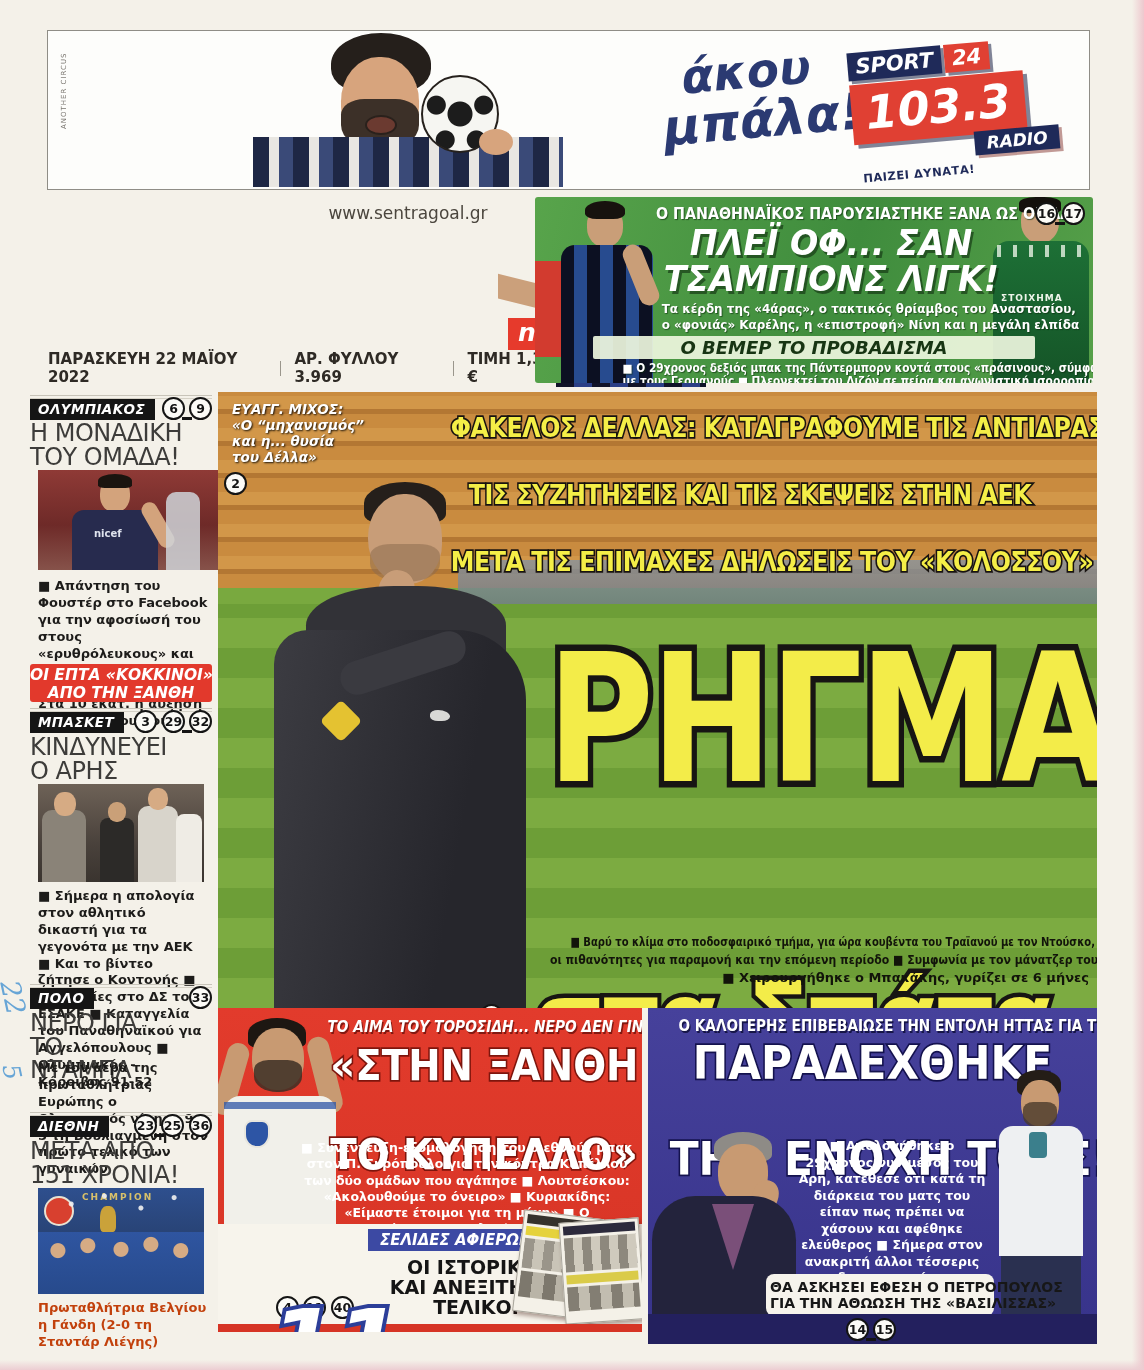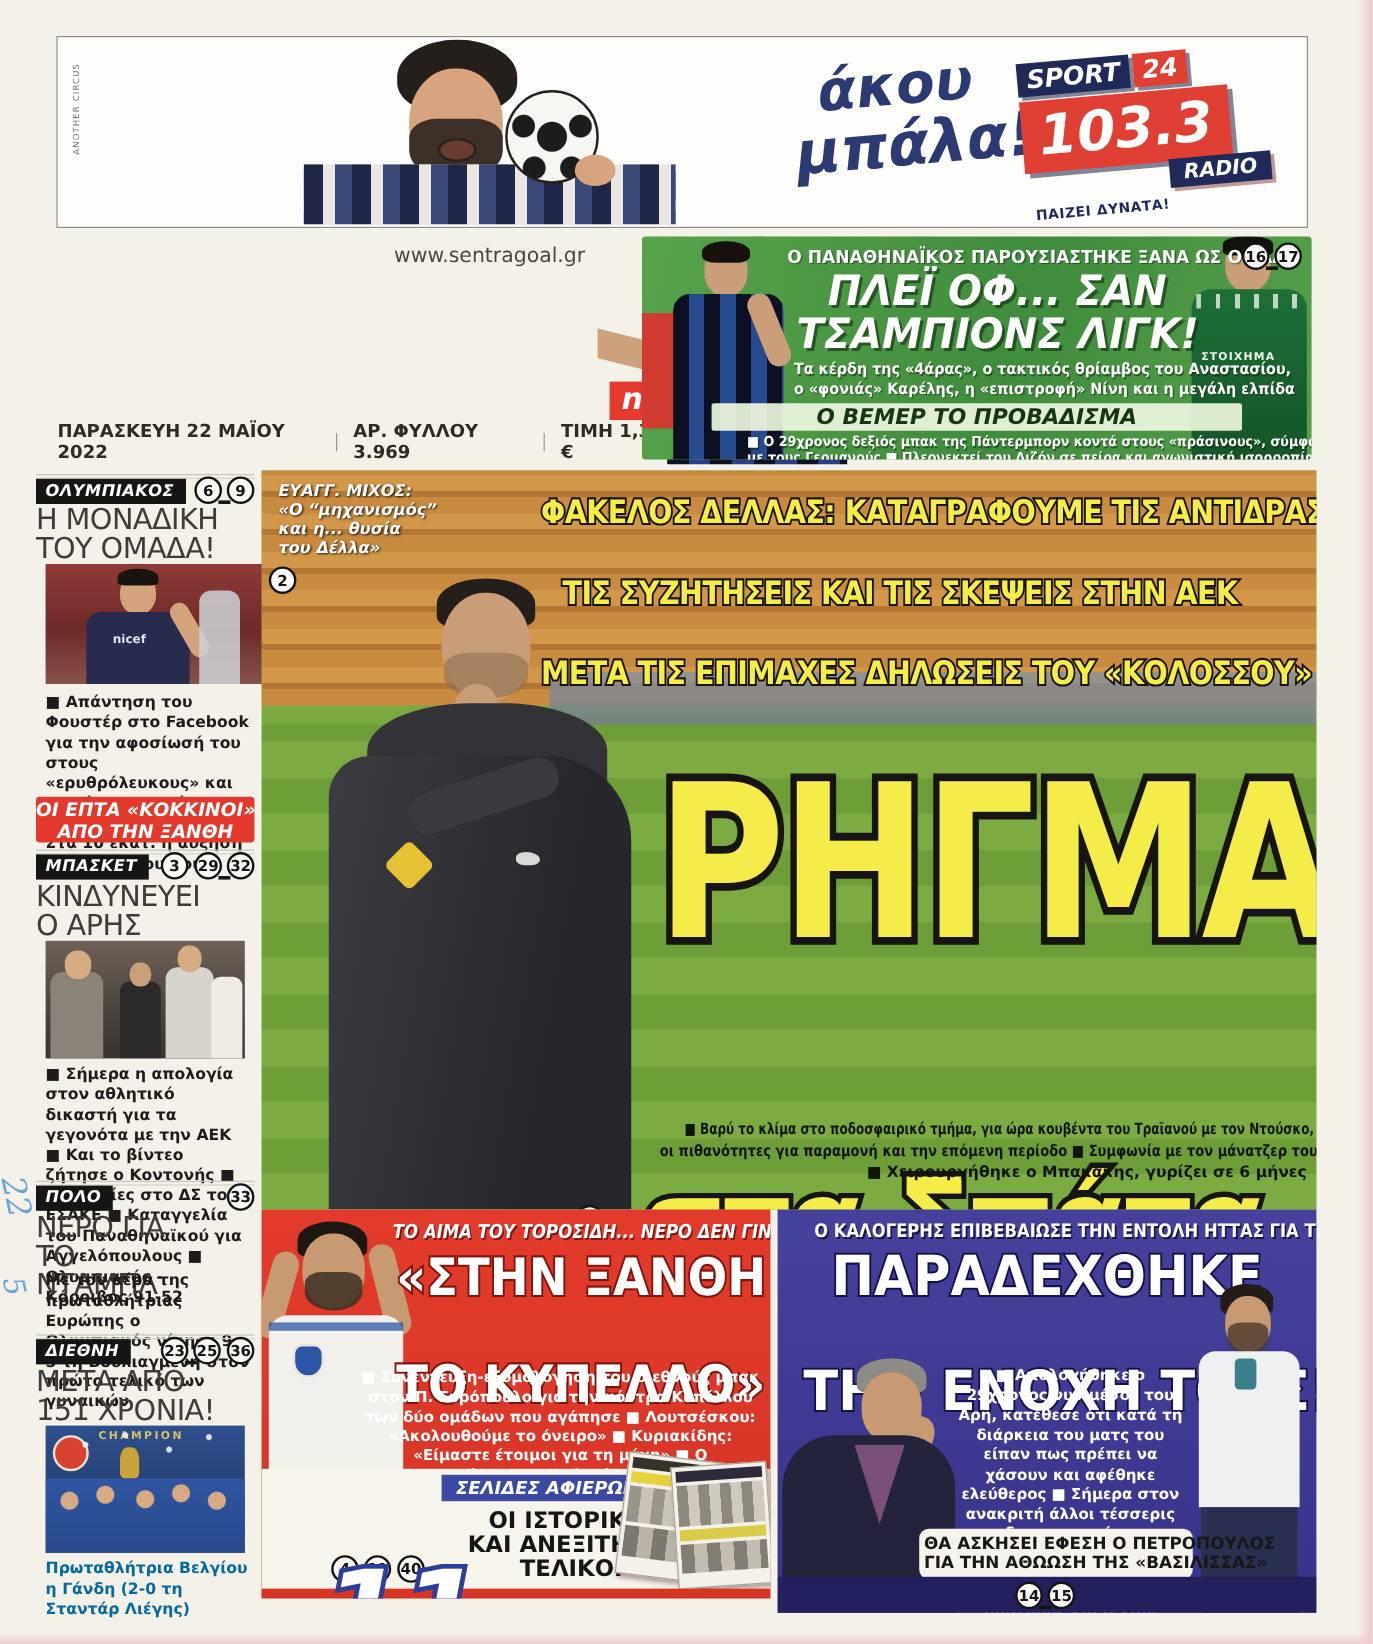--- a/index.html
+++ b/index.html
@@ -201,21 +201,21 @@
         radial-gradient(circle at 50% 28%, #d6ab84 0 7px, transparent 8px),
         radial-gradient(circle at 68% 20%, #d6ab84 0 7px, transparent 8px),
         radial-gradient(circle at 86% 30%, #d6ab84 0 7px, transparent 8px),
         linear-gradient(180deg,#2f55a0 0%,#274a8c 100%);"></div>
       <div class="abs" style="left:0;top:0;width:166px;height:40px;background:
         radial-gradient(circle at 20% 40%, rgba(240,240,240,.9) 0 2px, transparent 3px),
         radial-gradient(circle at 40% 20%, rgba(240,240,240,.9) 0 2px, transparent 3px),
         radial-gradient(circle at 62% 50%, rgba(240,240,240,.9) 0 2px, transparent 3px),
         radial-gradient(circle at 82% 24%, rgba(240,240,240,.9) 0 2px, transparent 3px);"></div>
     </div>
-    <div class="abs sb-b" style="left:8px;top:908px;width:170px;color:#0369a1;">Πρωταθλήτρια Βελγίου η Γάνδη (2-0 τη Σταντάρ Λιέγης)</div>
+    <div class="abs sb-b" style="left:8px;top:908px;width:170px;color:#c2410c;">Πρωταθλήτρια Βελγίου η Γάνδη (2-0 τη Σταντάρ Λιέγης)</div>
   </div>
 
   <div class="abs" style="left:218px;top:392px;width:879px;height:616px;overflow:hidden;background:#79a93f;">
 
     <div class="abs" style="left:0;top:0;width:879px;height:196px;background:repeating-linear-gradient(0deg,#c98b3f 0 14px,#b37733 14px 19px,#d29749 19px 32px);"></div>
     <div class="abs" style="left:240px;top:168px;width:639px;height:52px;background:linear-gradient(#87939f,#6d7887);opacity:.8;"></div>
     <div class="abs" style="left:0;top:212px;width:879px;height:404px;background:repeating-linear-gradient(0deg,#7cab41 0 30px,#6d9e37 30px 60px);"></div>
 
     <div class="abs" style="left:0;top:66px;width:310px;height:550px;">
       <div class="abs" style="left:146px;top:24px;width:82px;height:42px;background:#251f1b;border-radius:50% 50% 24% 24%;"></div>

